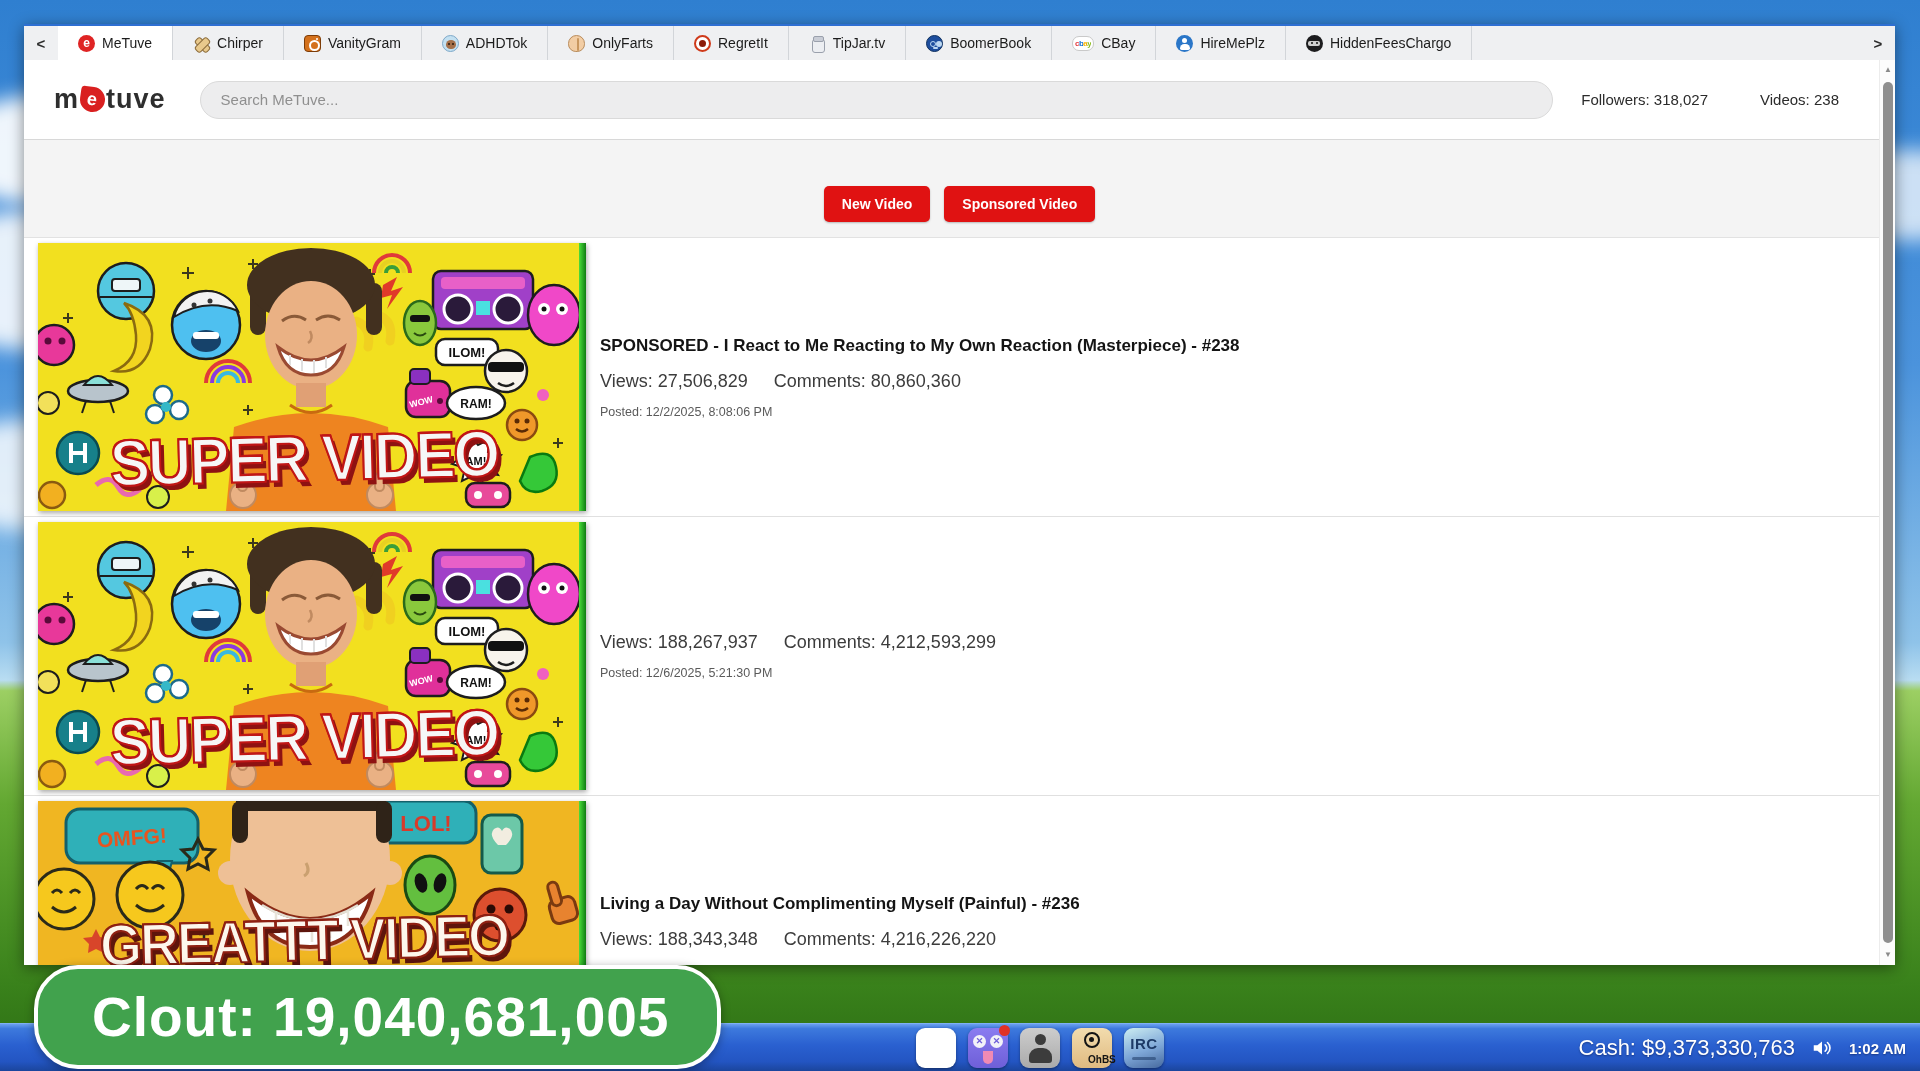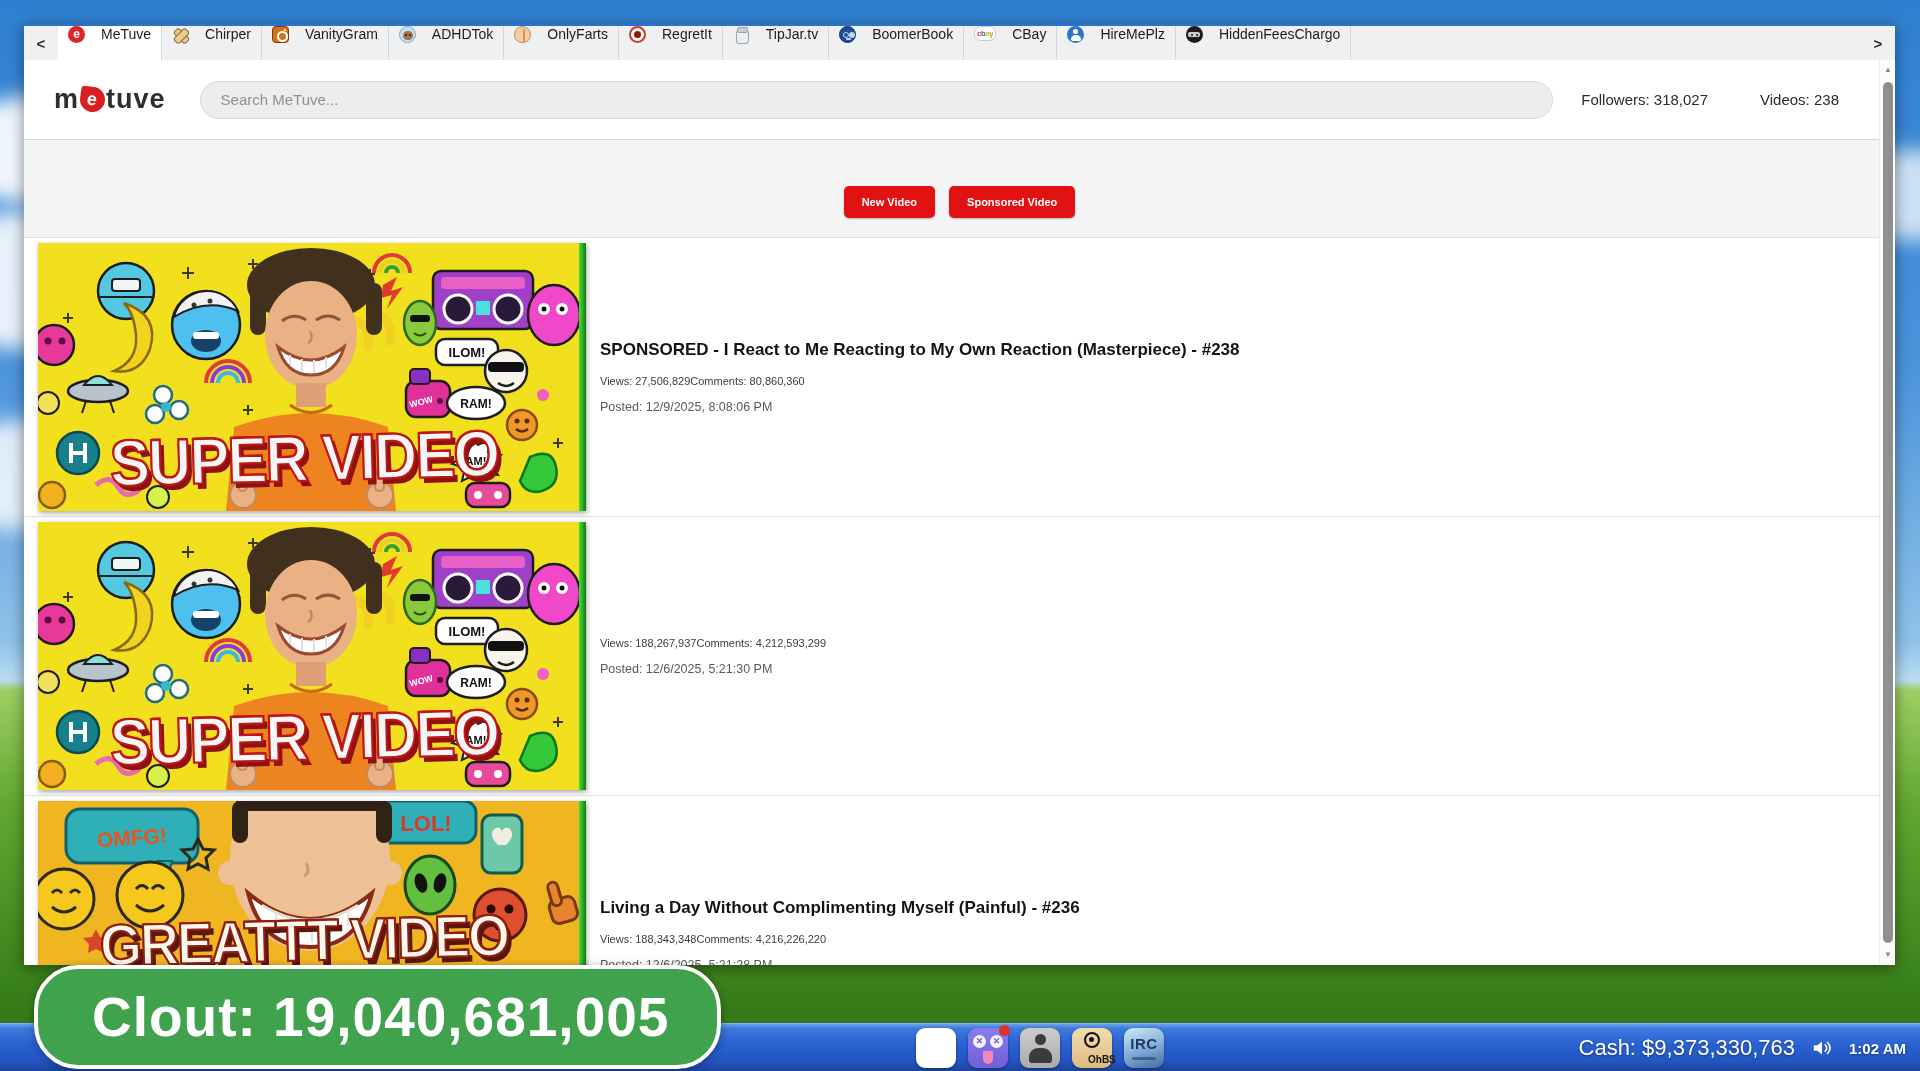--- a/index.html
+++ b/index.html
@@ -23,21 +23,21 @@
   }
   .tabbar {
     height:36px; background:#eff0f2; border-top:2px solid #2e6fd2;
     display:flex; align-items:stretch; font-size:14px; color:#1c1c1c;
   }
   .navbtn {
     width:34px; display:flex; align-items:center; justify-content:center;
     font-size:15px; font-weight:bold; color:#2b2b2b; cursor:pointer;
   }
   .tab {
-    display:flex; gap:16px; padding:0 10px;
+    display:flex; align-items:center; gap:7px; padding:0 20px;
     border-right:1px solid #d2d5d9; background:#eff0f2; cursor:pointer; white-space:nowrap;
   }
   .tab:first-of-type { border-left:1px solid #d2d5d9; }
   .tab.active { background:#ffffff; }
   .fwd { margin-left:auto; }
 
   
   .ticon { position:relative; width:17px; height:17px; flex:none; display:inline-block; }
   .ti-metuve { background:#df2424; border-radius:50%; }
   .ti-metuve::before { content:"e"; position:absolute; inset:0; color:#fff; font-weight:bold;
@@ -98,41 +98,41 @@
   .searchpill { flex:1; height:38px; margin:0 28px 0 34px; background:#ededee;
      border:1px solid #dadada; border-radius:19px; display:flex; align-items:center; padding:0 20px; }
   .searchpill input { width:100%; border:none; outline:none; background:transparent;
      font-size:15px; color:#737373; font-family:inherit; }
   .searchpill input::placeholder { color:#8f8f8f; }
   .stats { display:flex; gap:52px; font-size:15px; color:#2b2b2b; margin-right:56px; white-space:nowrap; }
 
   .actions { height:98px; background:#f4f4f4; border-bottom:1px solid #e2e2e2;
      display:flex; justify-content:center; align-items:flex-start; gap:14px; padding-top:46px; }
   .redbtn { background:#e01212; color:#fff; border:none; border-radius:5px;
-     font-family:inherit; font-size:11px; font-weight:bold; padding:10px 18px; cursor:pointer;
+     font-family:inherit; font-size:14px; font-weight:bold; padding:10px 18px; cursor:pointer;
      box-shadow:0 1px 2px rgba(0,0,0,.25); }
 
   .vrow { display:flex; align-items:center; padding:5px 0 5px 14px;
      border-bottom:1px solid #e0e0e0; background:#fff; cursor:pointer; }
   .thumb { position:relative; width:548px; height:268px; flex:none; overflow:hidden;
      box-shadow:1px 2px 5px rgba(0,0,0,.35); background:#f2e01f; }
   .thumb svg { position:absolute; inset:0; width:100%; height:100%; }
   .green-edge { position:absolute; right:0; top:0; bottom:0; width:7px;
      background:linear-gradient(90deg,#4ade3a,#0f7c12); }
   .thumb-text { position:absolute; left:0; right:16px; text-align:center; font-weight:800;
      letter-spacing:-2px; transform:rotate(-1.5deg) scaleY(1.08); white-space:nowrap; }
   .variant-super .thumb-text { bottom:18px; font-size:60px; color:#f6f6f6;
      -webkit-text-stroke:2px #c01616;
      text-shadow:4px 5px 0 #8e1212, -1px -1px 0 #c01616, 1px -1px 0 #c01616; }
   .variant-great .thumb-text { bottom:98px; font-size:54px; color:#fdf7ec;
      -webkit-text-stroke:2px #8e2012;
      text-shadow:4px 5px 0 #5e150c, -1px -1px 0 #8e2012, 1px -1px 0 #8e2012; }
   .vinfo { margin-left:14px; }
   .vtitle { font-size:17px; font-weight:bold; color:#141414; margin-bottom:15px; }
-  .vmeta { font-size:11px; color:#3c3c3c; margin-bottom:13px; display:flex; }
+  .vmeta { font-size:18px; color:#3c3c3c; margin-bottom:13px; display:flex; gap:26px; }
   .vposted { font-size:12.5px; color:#5a5a5a; }
 
   
   .scrollbar { position:absolute; top:36px; right:0; bottom:0; width:16px;
      background:#fcfcfc; border-left:1px solid #ececec; }
   .sb-arrow { position:absolute; left:0; width:16px; height:16px; text-align:center;
      font-size:8px; line-height:16px; color:#8a8a8a; cursor:pointer; }
   .sb-up { top:2px; } .sb-down { bottom:2px; }
   .sb-thumb { position:absolute; left:3px; top:22px; bottom:22px; width:10px;
      background:#8f8f8f; border-radius:5px; cursor:pointer; }
@@ -383,21 +383,21 @@
         </svg>
         <div class="thumb-text">SUPER VIDEO</div>
         <div class="green-edge"></div>
       </div>
       <div class="vinfo">
         <div class="vtitle">SPONSORED - I React to Me Reacting to My Own Reaction (Masterpiece) - #238</div>
         <div class="vmeta">
           <span>Views: 27,506,829</span>
           <span>Comments: 80,860,360</span>
         </div>
-        <div class="vposted">Posted: 12/9/2025, 8:08:06 PM</div>
+        <div class="vposted">Posted: 12/2/2025, 8:08:06 PM</div>
       </div>
     </div>
 
     <div class="vrow">
       <div class="thumb variant-super">
         <svg viewBox="0 0 548 268" preserveAspectRatio="none">
           <use href="#super-scene"></use>
           <rect width="548" height="268" fill="#f2e01f"></rect>
           <g stroke="#1d1d1d" stroke-width="2" fill="none" opacity=".85">
             <path d="M150,24v12M144,30h12"></path>

